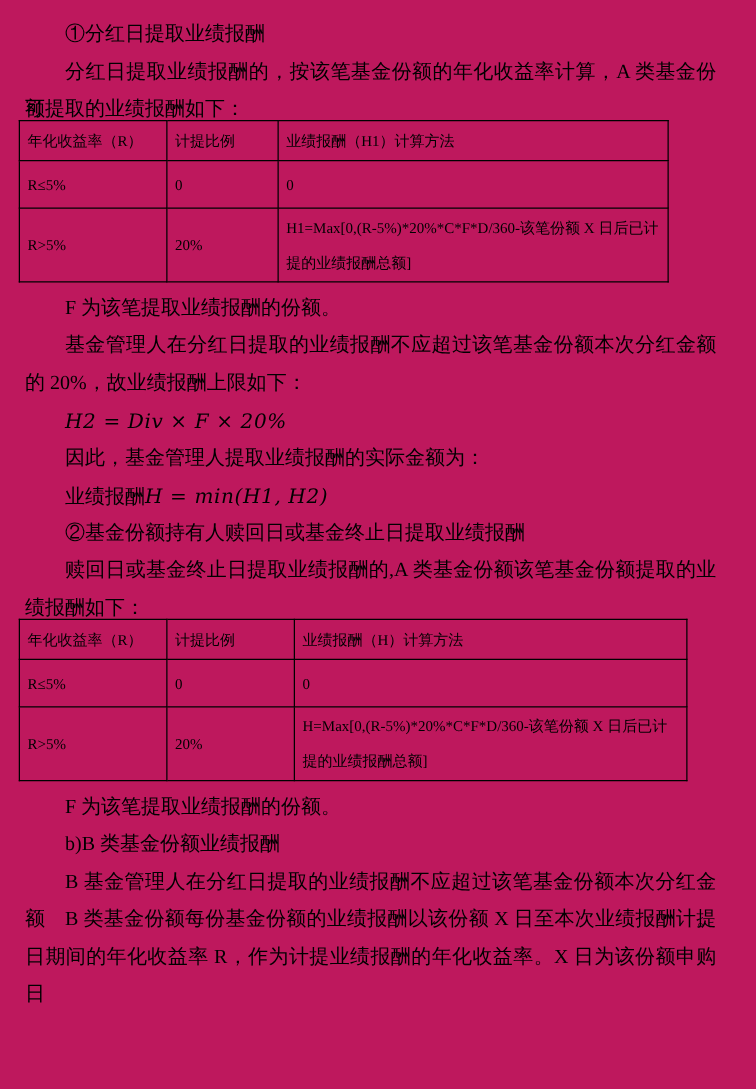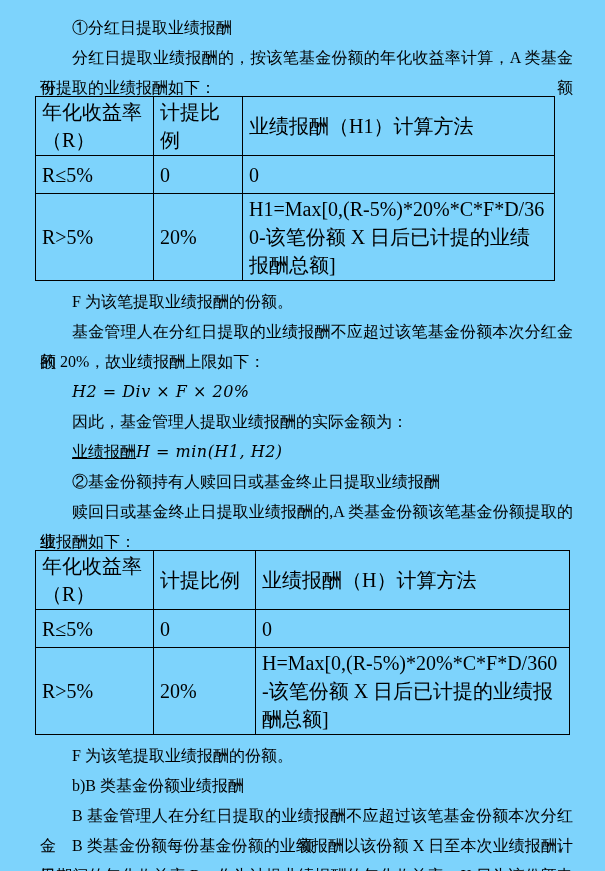--- a/index.html
+++ b/index.html
@@ -1,45 +1,45 @@
 <!DOCTYPE html>
 <html><head>
 <meta charset="utf-8">
 <style>
   html,body { margin:0; padding:0; background:#ffffff; }
   .page {
     position:relative;
     width:605px; height:871px;
     box-sizing:border-box;
-    padding:13px 32px 0 40px;
-    background:#7dd3fc;
+    padding:13px 32px 0 20px;
+    background:#be185d;
     color:#000000;
     font-family:"Liberation Serif","DejaVu Serif",serif;
     font-size:16px;
     overflow:hidden;
   }
   .line {
     height:30px;
     line-height:30px;
     white-space:normal;
     overflow:visible;
   }
   .indent { text-indent:32px; }
   .justify { text-align:justify; text-align-last:justify; }
   .formula .math {
     font-style:italic;
     font-family:"DejaVu Serif","Liberation Serif",serif;
     letter-spacing:0.5px;
   }
-  .formula .fprefix { font-style:normal;text-decoration:underline; }
+  .formula .fprefix { font-style:normal; }
   table.fee-table {
     border-collapse:collapse;
     table-layout:fixed;
     margin:-7px 0 6px -5px;
-    font-size:20px;
+    font-size:12px;
   }
   table.table1 { width:520px; }
   table.table2 { width:535px; }
   table.table1 col.c1 { width:118px; }
   table.table1 col.c2 { width:89px; }
   table.table2 col.c1 { width:118px; }
   table.table2 col.c2 { width:102px; }
   table.fee-table td {
     border:1px solid #000000;
     padding:1px 6px;

